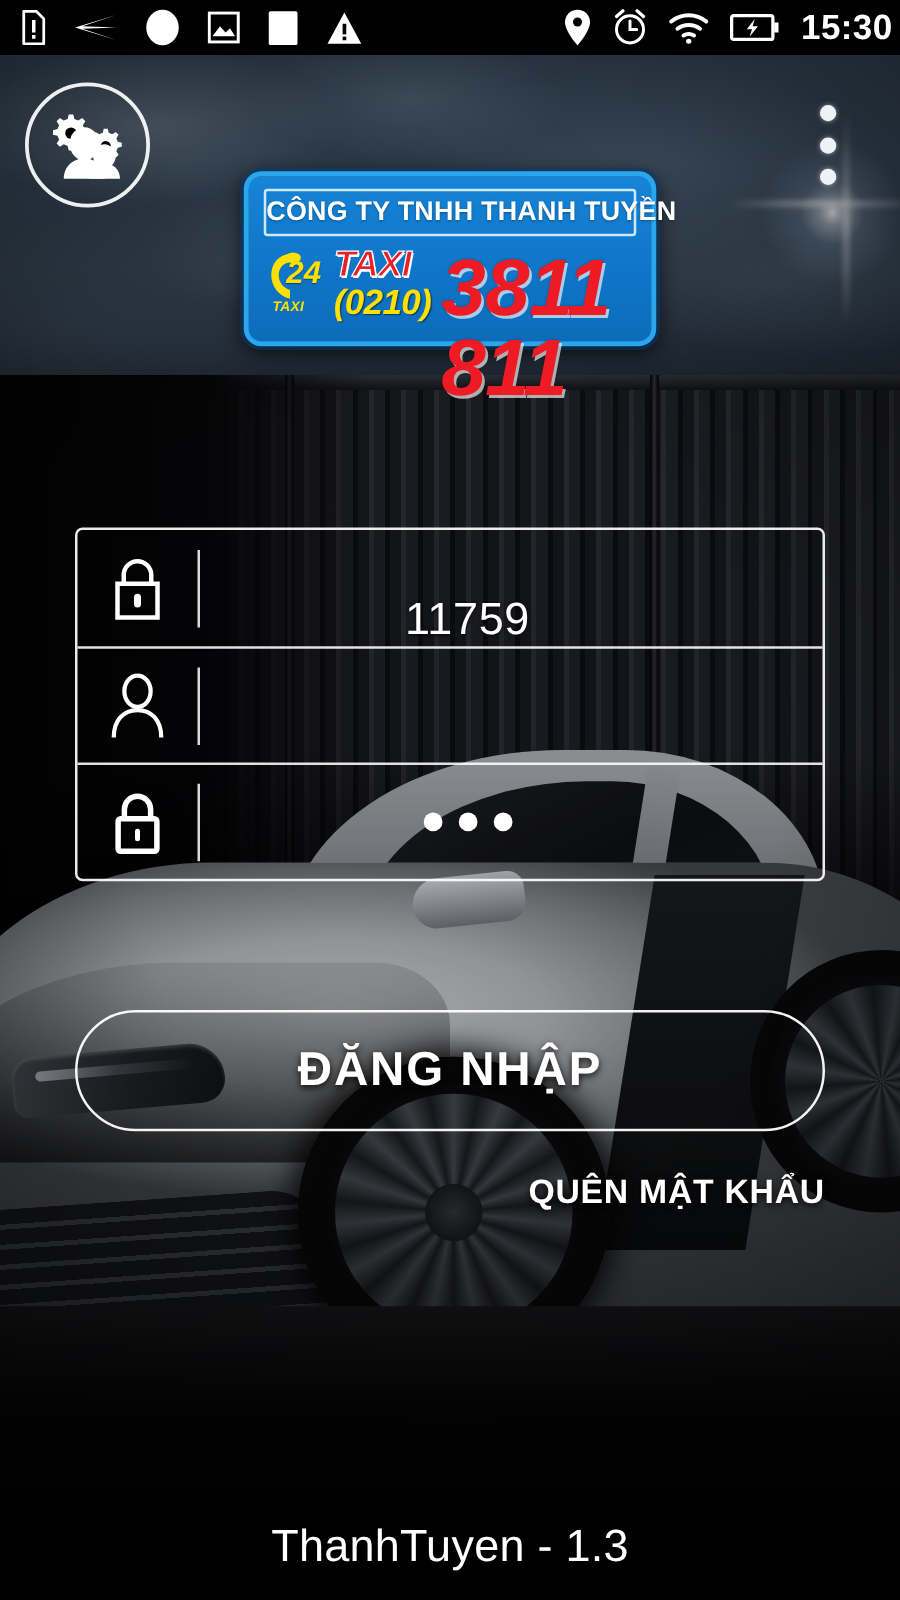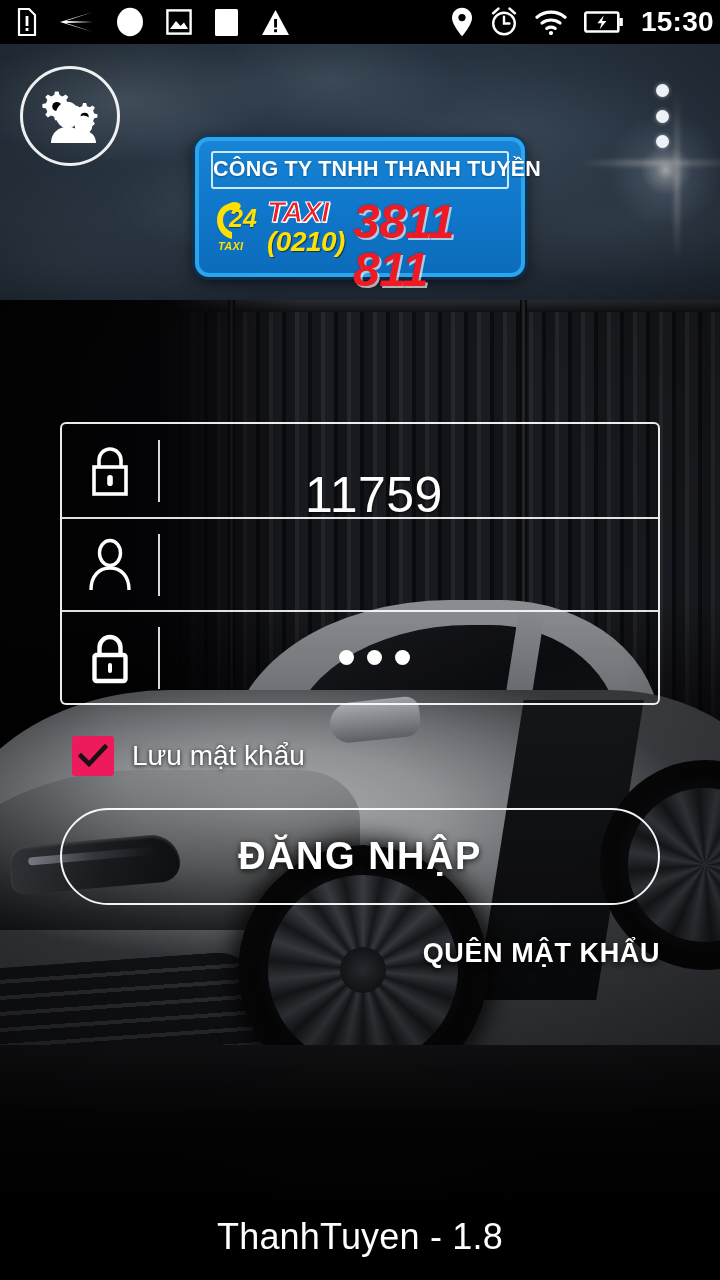--- a/index.html
+++ b/index.html
@@ -261,21 +261,21 @@
     -webkit-text-stroke:1px #ffffff;
     text-shadow:1px 1px 0 #fff;
     display:block;
   }
   #taxi-code {
     color:#ffe000; font-size:28px; font-weight:700; letter-spacing:-.5px;
     display:block; margin-top:1px;
     text-shadow:1px 1px 1px rgba(0,0,0,.5);
   }
   #taxi-phone {
-    color:#ef1b24; font-size:48px; font-weight:700;
+    color:#ef1b24; font-size:64px; font-weight:700;
     letter-spacing:-.5px; line-height:1;
     text-shadow:2px 2px 0 rgba(255,255,255,.65), 0 0 2px rgba(0,0,0,.3);
     margin-left:2px;
   }
 
   
   #form {
     position:absolute; left:60px; top:422px; width:600px;
     border:2px solid rgba(255,255,255,.92);
     border-radius:6px;
@@ -287,21 +287,21 @@
   .field-icon {
     width:96px; flex:none;
     display:flex; align-items:center; justify-content:center;
   }
   .field-sep {
     width:2px; height:62px; flex:none;
     background:rgba(255,255,255,.85);
   }
   .field-value {
     flex:1; text-align:center;
-    color:#fff; font-size:50px; font-weight:400;
+    color:#fff; font-size:36px; font-weight:400;
     letter-spacing:.5px;
     padding-right:70px;
     white-space:nowrap; overflow:hidden;
     text-shadow:0 1px 3px rgba(0,0,0,.8);
     margin-top:48px;
   }
   .dots { display:flex; align-items:center; justify-content:center; gap:13px; padding-right:70px; flex:1; }
   .dots i { width:15px; height:15px; border-radius:50%; background:#fff; display:block; }
 
   
@@ -526,32 +526,24 @@
       <div class="field-sep"></div>
       <div class="dots">
         <i></i>
         <i></i>
         <i></i>
       </div>
     </div>
 
   </div>
 
-  <div id="remember">
-    <div id="remember-box">
-      <svg width="30" height="24" viewBox="0 0 30 24">
-        <path d="M3 12 L11 20 L27 3" fill="none" stroke="#1a1016" stroke-width="4.6" stroke-linecap="square" stroke-linejoin="miter"></path>
-      </svg>
-    </div>
-    <div id="remember-label">Lưu mật khẩu</div>
-  </div>
 
   <div id="login-btn">
     <span id="login-label">ĐĂNG NHẬP</span>
   </div>
 
   <div id="forgot">QUÊN MẬT KHẨU</div>
 
   <div id="footer">
-    <span id="footer-text">ThanhTuyen - 1.8</span>
+    <span id="footer-text">ThanhTuyen - 1.3</span>
   </div>
 
 </div>
 
 </body></html>

